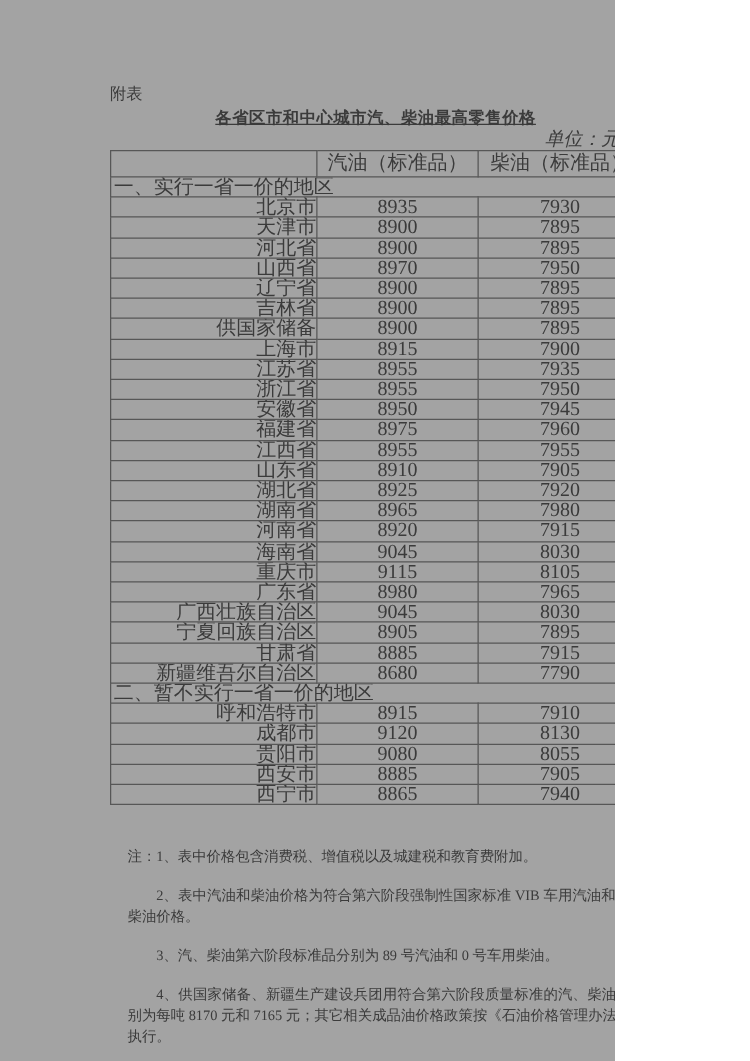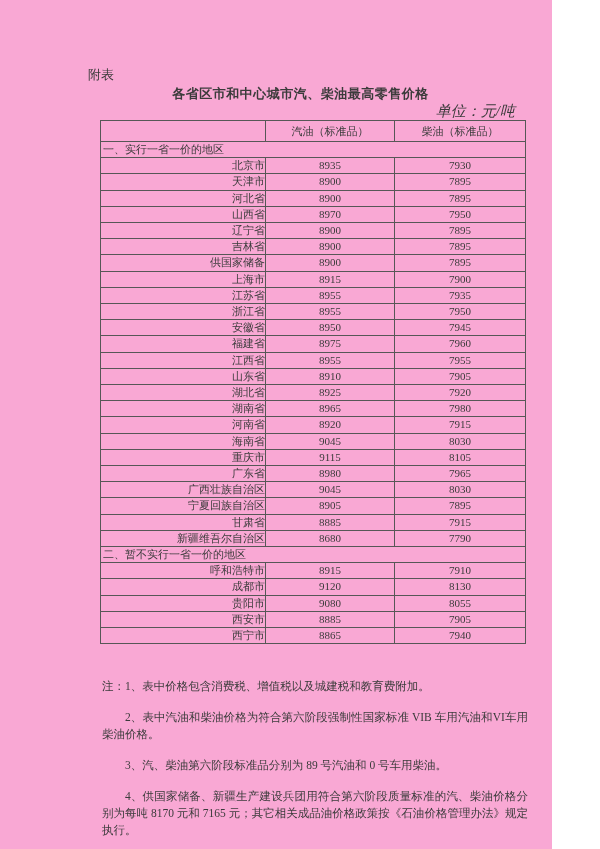--- a/index.html
+++ b/index.html
@@ -1,58 +1,58 @@
 <!DOCTYPE html>
 <html><head>
 <meta charset="utf-8">
 <style>
   html, body { margin: 0; padding: 0; }
   .page {
     position: relative;
-    width: 532px;
+    width: 492px;
     height: 849px;
-    background: #f9a8d4;
+    background: #a3a3a3;
     font-family: "Liberation Serif", serif;
     color: #3b3b3b;
     overflow: hidden;
-    padding-left: 20px;
   }
   .appendix-label {
     position: absolute;
     left: 88px;
     top: 66px;
     font-size: 13px;
   }
   .doc-title {
     position: absolute;
     left: 88px;
     top: 85px;
     width: 425px;
     text-align: center;
     font-weight: bold;
     font-size: 13px;
     letter-spacing: 0.5px;
+    text-decoration: underline;
   }
   .unit-label {
     position: absolute;
     left: 88px;
     top: 102px;
     width: 427px;
     text-align: right;
     font-size: 15px;
     font-style: italic;
   }
   table.price-table {
     position: absolute;
-    left: 100px;
+    left: 88px;
     top: 120px;
     width: 425px;
     border-collapse: collapse;
     table-layout: fixed;
-    font-size: 11px;
+    font-size: 16px;
   }
   .price-table col.c-region   { width: 165px; }
   .price-table col.c-gasoline { width: 129px; }
   .price-table col.c-diesel   { width: 131px; }
   .price-table th, .price-table td {
     border: 1px solid #575757;
     padding: 0;
     height: 15.2px;
     line-height: 15.2px;
     overflow: hidden;

